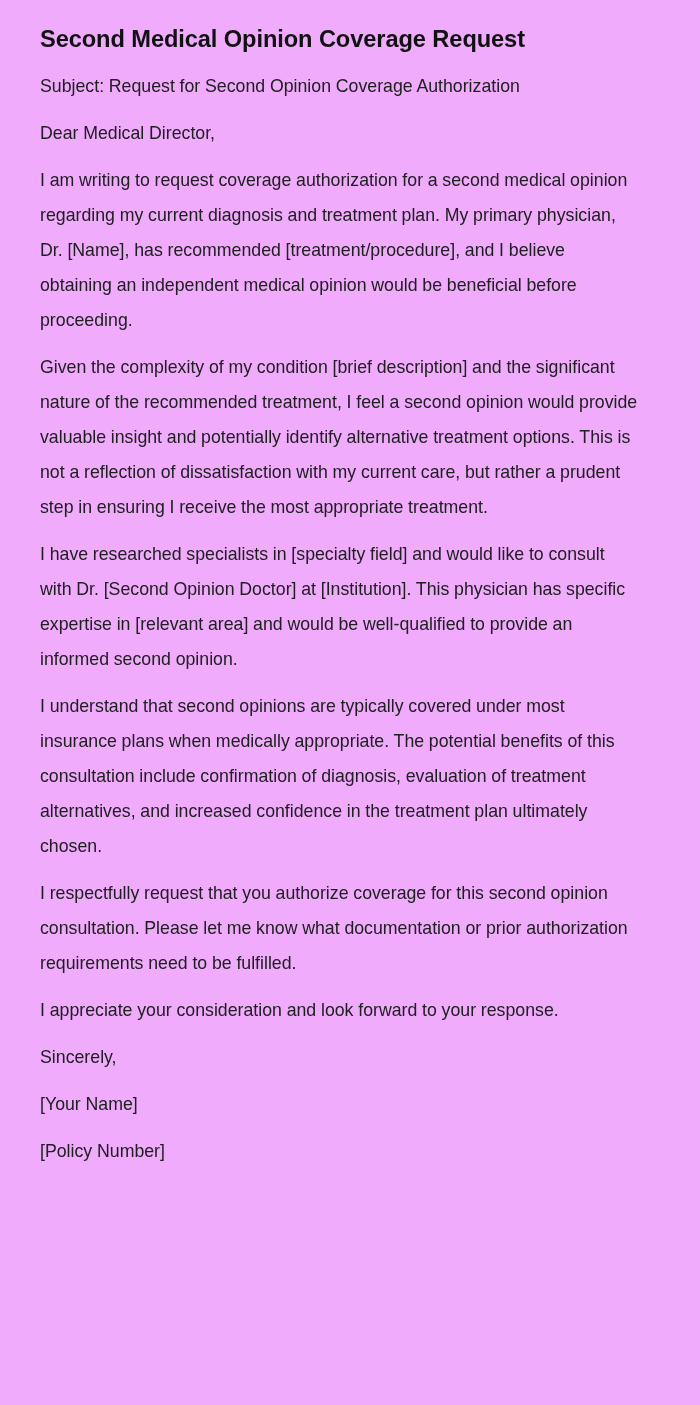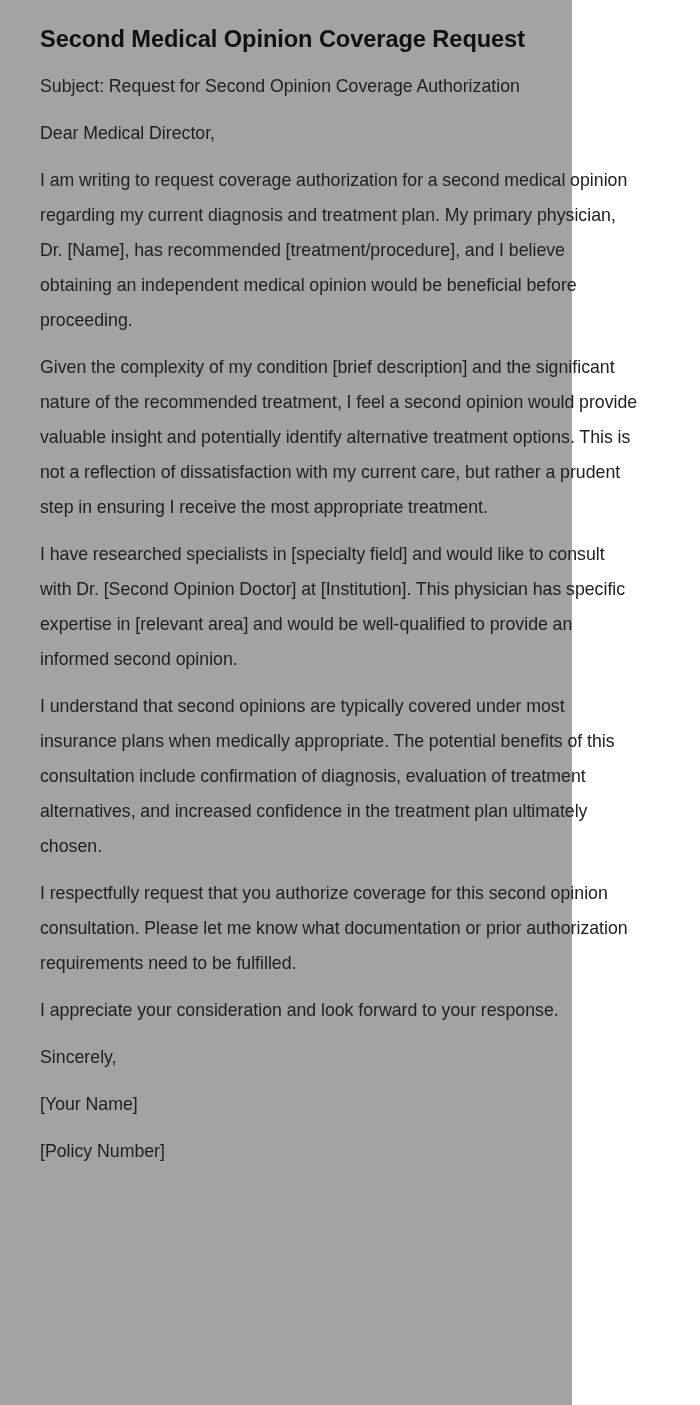--- a/index.html
+++ b/index.html
@@ -9,23 +9,23 @@
     background: #ffffff;
   }
 
   body {
     font-family: "Liberation Sans", "DejaVu Sans", sans-serif;
     color: #1f1f1f;
     -webkit-font-smoothing: antialiased;
   }
 
   .page {
-    width: 572px;
+    width: 700px;
     min-height: 1405px;
-    background: #a3a3a3;
+    background: #f0abfc;
     padding: 22px 58px 40px 40px;
   }
 
   .doc-title {
     font-size: 24.5px;
     font-weight: 700;
     line-height: 34px;
     letter-spacing: -0.1px;
     color: #111111;
     margin-bottom: 13px;

